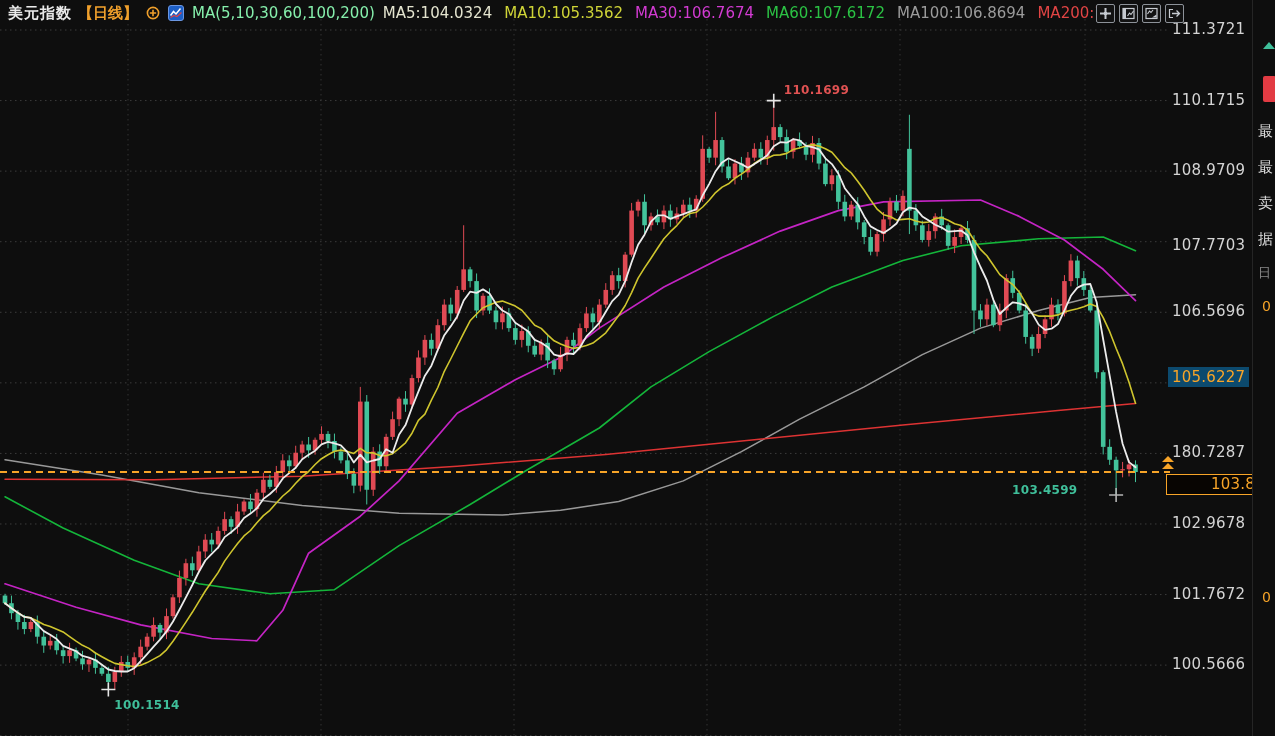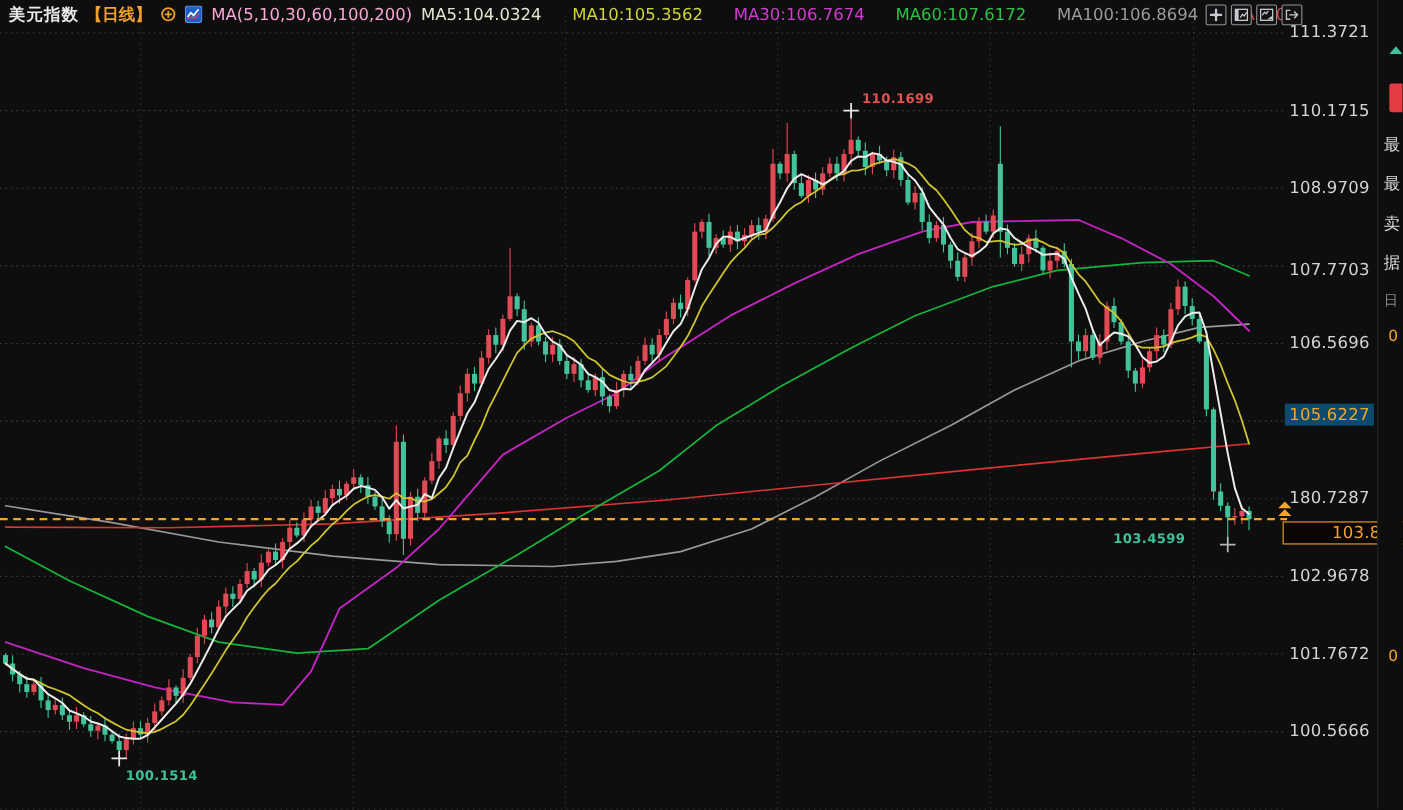--- a/index.html
+++ b/index.html
@@ -5,22 +5,22 @@
   html,body{margin:0;padding:0;background:#0e0e0e;}
   body{position:relative;width:1275px;height:736px;overflow:hidden;
        font-family:"DejaVu Sans",sans-serif;-webkit-font-smoothing:antialiased;}
   #chart-svg{position:absolute;left:0;top:0;}
   
   #header{position:absolute;left:0;top:0;width:1250px;height:26px;display:flex;
           align-items:center;gap:8px;padding-left:8px;font-size:15px;white-space:nowrap;z-index:5;}
   .sym{color:#e9e9e9;font-weight:bold;letter-spacing:1px;}
   .period{color:#f0a02c;font-weight:bold;text-align:right;}
   .ico{display:inline-flex;align-items:center;justify-content:center;}
-  #ma-group{color:#f9a8d4;}
-  #ma-labels{display:flex;gap:28px;font-size:15px;}
+  #ma-group{color:#86efac;}
+  #ma-labels{display:flex;gap:12px;font-size:15px;}
   
   #tool-btns{position:absolute;left:1096px;top:4px;display:flex;gap:4px;z-index:6;}
   .tbtn{width:19px;height:19px;background:#121212;border:1px solid #8d9299;border-radius:2px;
         display:flex;align-items:center;justify-content:center;box-sizing:border-box;cursor:pointer;}
   
   .axlbl{position:absolute;left:1172px;font-size:15px;color:#d4d4d4;z-index:4;letter-spacing:.2px;}
   .axmark{position:absolute;left:1168px;font-size:15px;color:#f7a428;background:#0c4a6e;
           padding:1px 4px;z-index:4;letter-spacing:.2px;}
   .axcur{position:absolute;left:1166px;font-size:15px;color:#f7a428;background:#080502;
          border:1.5px solid #f7a428;padding:0 4px 1px 4px;z-index:4;letter-spacing:.2px;}

